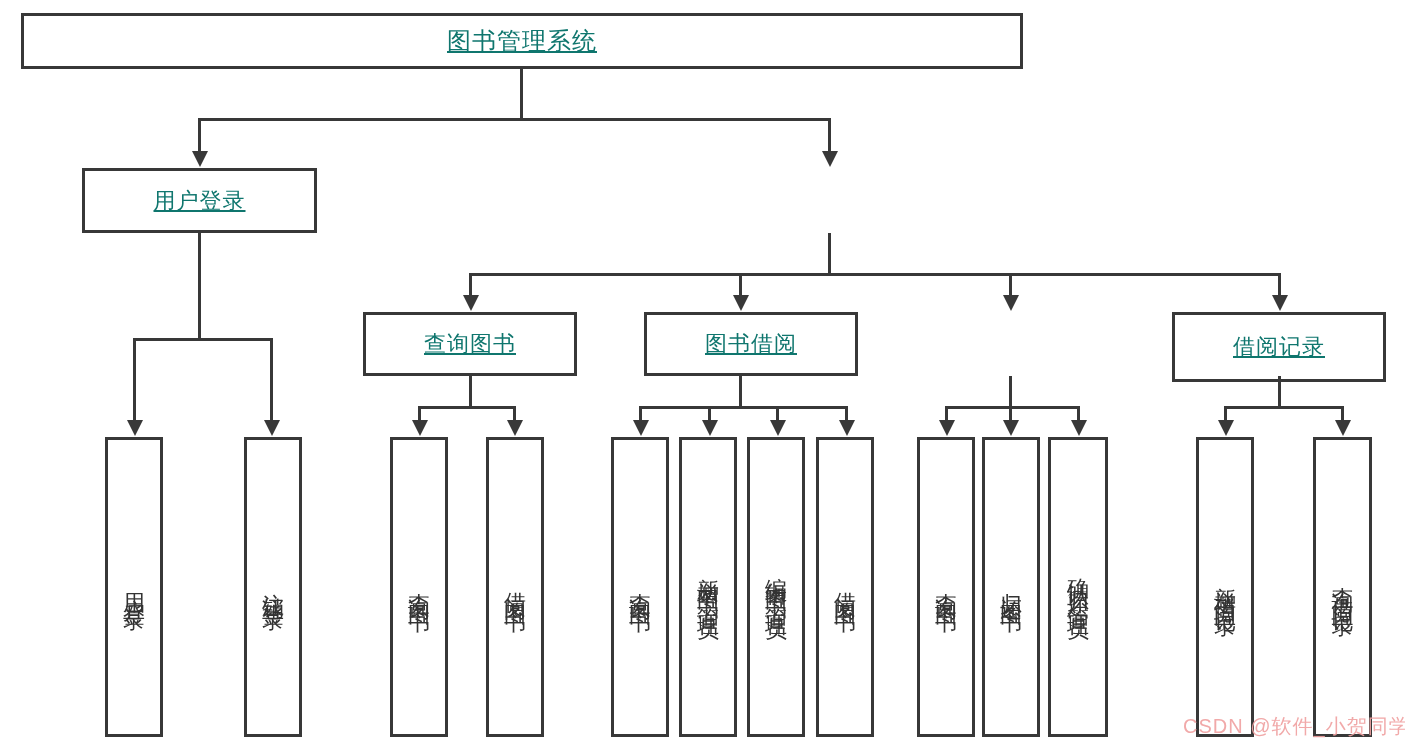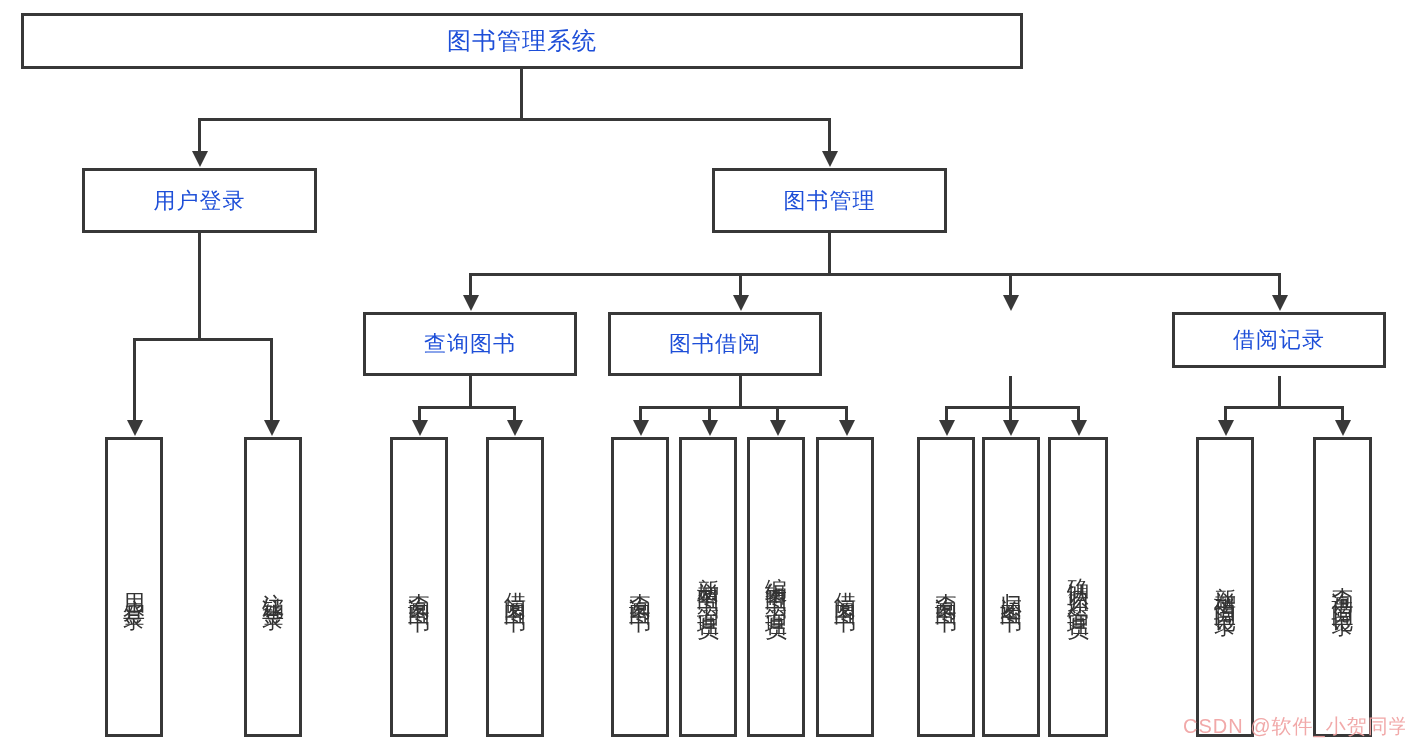--- a/index.html
+++ b/index.html
@@ -6,22 +6,23 @@
   body { font-family: "Liberation Sans", "DejaVu Sans", sans-serif; }
   #stage {
     position:relative; width:1405px; height:747px;
     background:#ffffff; overflow:hidden;
   }
   
   .hbox {
     position:absolute; box-sizing:border-box;
     background:#ffffff; border:3px solid #383838;
     display:flex; align-items:center; justify-content:center;
-    font-size:22px; color:#1d4ed8; letter-spacing:1px;
+    font-size:22px; color:#0f766e; letter-spacing:1px;
     white-space:nowrap;
+    text-decoration:underline;
   }
   .hbox.root { font-size:24px; }
   .vbox {
     position:absolute; box-sizing:border-box;
     background:#ffffff; border:3px solid #383838;
     display:flex; align-items:center; justify-content:center;
     writing-mode:vertical-lr; text-orientation:upright;
     font-size:22px; letter-spacing:6px; color:#333333;
     line-height:1;
   }
@@ -48,37 +49,36 @@
 <div id="stage">
 
   <div class="hbox root" style="left:21px; top:13px; width:1002px; height:56px;">图书管理系统</div>
 
   <div class="vline" style="left:520px; top:67px; height:51px;"></div>
   <div class="hline" style="left:198px; top:118px; width:633px;"></div>
   <div class="drop" style="left:198px; top:118px; height:34px;"></div>
   <div class="drop" style="left:828px; top:118px; height:34px;"></div>
 
   <div class="hbox" style="left:82px; top:168px; width:235px; height:65px;">用户登录</div>
-  <div class="hbox" style="left:712px; top:168px; width:235px; height:65px;">图书管理</div>
 
   <div class="vline" style="left:198px; top:233px; height:105px;"></div>
   <div class="hline" style="left:133px; top:338px; width:140px;"></div>
   <div class="drop" style="left:133px; top:338px; height:83px;"></div>
   <div class="drop" style="left:270px; top:338px; height:83px;"></div>
 
   <div class="vline" style="left:828px; top:233px; height:40px;"></div>
   <div class="hline" style="left:469px; top:273px; width:812px;"></div>
   <div class="drop" style="left:469px;  top:273px; height:23px;"></div>
   <div class="drop" style="left:739px;  top:273px; height:23px;"></div>
   <div class="drop" style="left:1009px; top:273px; height:23px;"></div>
   <div class="drop" style="left:1278px; top:273px; height:23px;"></div>
 
   <div class="hbox" style="left:363px; top:312px; width:214px; height:64px;">查询图书</div>
-  <div class="hbox" style="left:608px; top:312px; width:214px; height:64px;">图书借阅</div>
-  <div class="hbox" style="left:1172px; top:312px; width:214px; height:56px;">借阅记录</div>
+  <div class="hbox" style="left:644px; top:312px; width:214px; height:64px;">图书借阅</div>
+  <div class="hbox" style="left:1172px; top:312px; width:214px; height:70px;">借阅记录</div>
 
   <div class="vline" style="left:469px; top:376px; height:30px;"></div>
   <div class="hline" style="left:418px; top:406px; width:98px;"></div>
   <div class="drop" style="left:418px; top:406px; height:15px;"></div>
   <div class="drop" style="left:513px; top:406px; height:15px;"></div>
 
   <div class="vline" style="left:739px; top:376px; height:30px;"></div>
   <div class="hline" style="left:639px; top:406px; width:208px;"></div>
   <div class="drop" style="left:639px; top:406px; height:15px;"></div>
   <div class="drop" style="left:708px; top:406px; height:15px;"></div>

